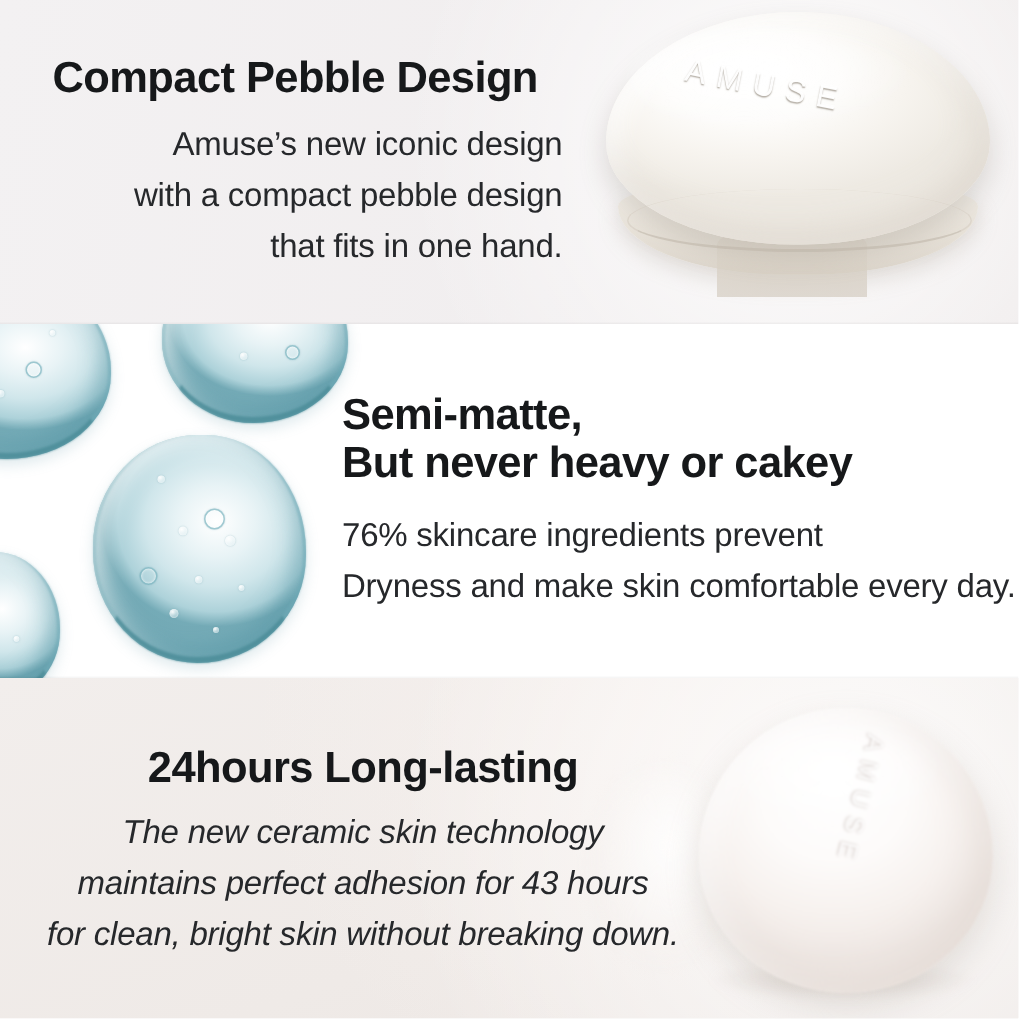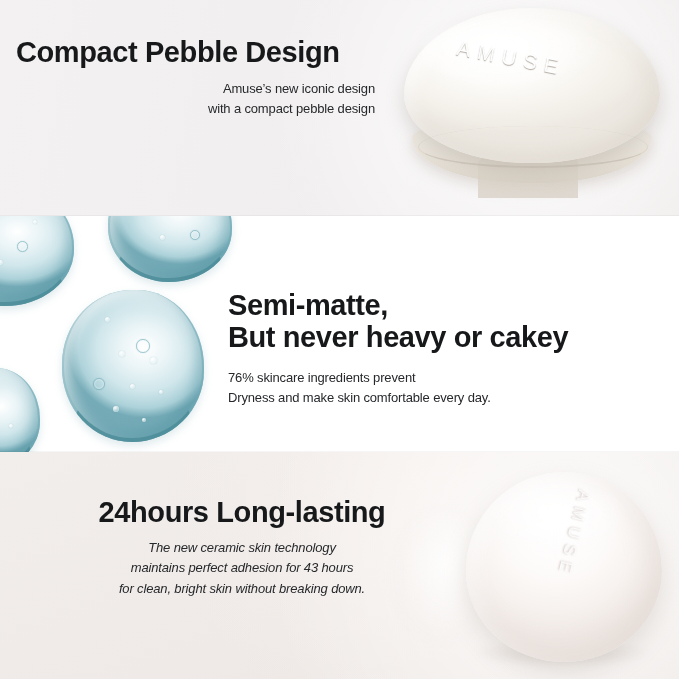--- a/index.html
+++ b/index.html
@@ -49,23 +49,23 @@
   }
   .h1 {
     font-size: 29px;
     font-weight: 700;
     letter-spacing: -0.4px;
     color: #16181a;
     line-height: 1.12;
     margin: 0;
     white-space: nowrap;
   }
-  #panel-1 .h1 { text-align: left; padding-left: 16px; }
+  #panel-1 .h1 { text-align: left; padding-left: 35px; }
   .body {
-    font-size: 13px;
+    font-size: 22px;
     font-weight: 400;
     color: #26282b;
     line-height: 1.54;
     margin: 0;
     letter-spacing: -0.15px;
   }
   #panel-1 .body {
     margin-top: 11px;
     padding-right: 5px;
   }
@@ -139,21 +139,21 @@
     top: 216px;
     height: 236px;
     background: #ffffff;
   }
   #panel-2 .txt {
     position: absolute;
     left: 228px;
     top: 45px;
     text-align: left;
   }
-  #panel-2 .h1 { white-space: nowrap; margin-top: 28px; }
+  #panel-2 .h1 { white-space: nowrap; }
   #panel-2 .h1 div { white-space: nowrap; }
   #panel-2 .body {
     margin-top: 14px;
   }
   #panel-2 .body div { white-space: nowrap; }
 
   
   .droplet {
     position: absolute;
     border-radius: 50% 48% 52% 50% / 50% 52% 48% 50%;
@@ -293,20 +293,21 @@
         <div class="brand">AMUSE</div>
       </div>
       <div class="rim"></div>
     </div>
 
     <div class="txt">
       <h2 class="h1">Compact Pebble Design</h2>
       <div class="body">
         <div>Amuse’s new iconic design</div>
         <div>with a compact pebble design</div>
+        <div>that fits in one hand.</div>
       </div>
     </div>
   </section>
 
   <div class="divider" style="top:215px"></div>
 
   <section class="panel" id="panel-2">
 
     <div class="droplet" id="d-top-left">
 

